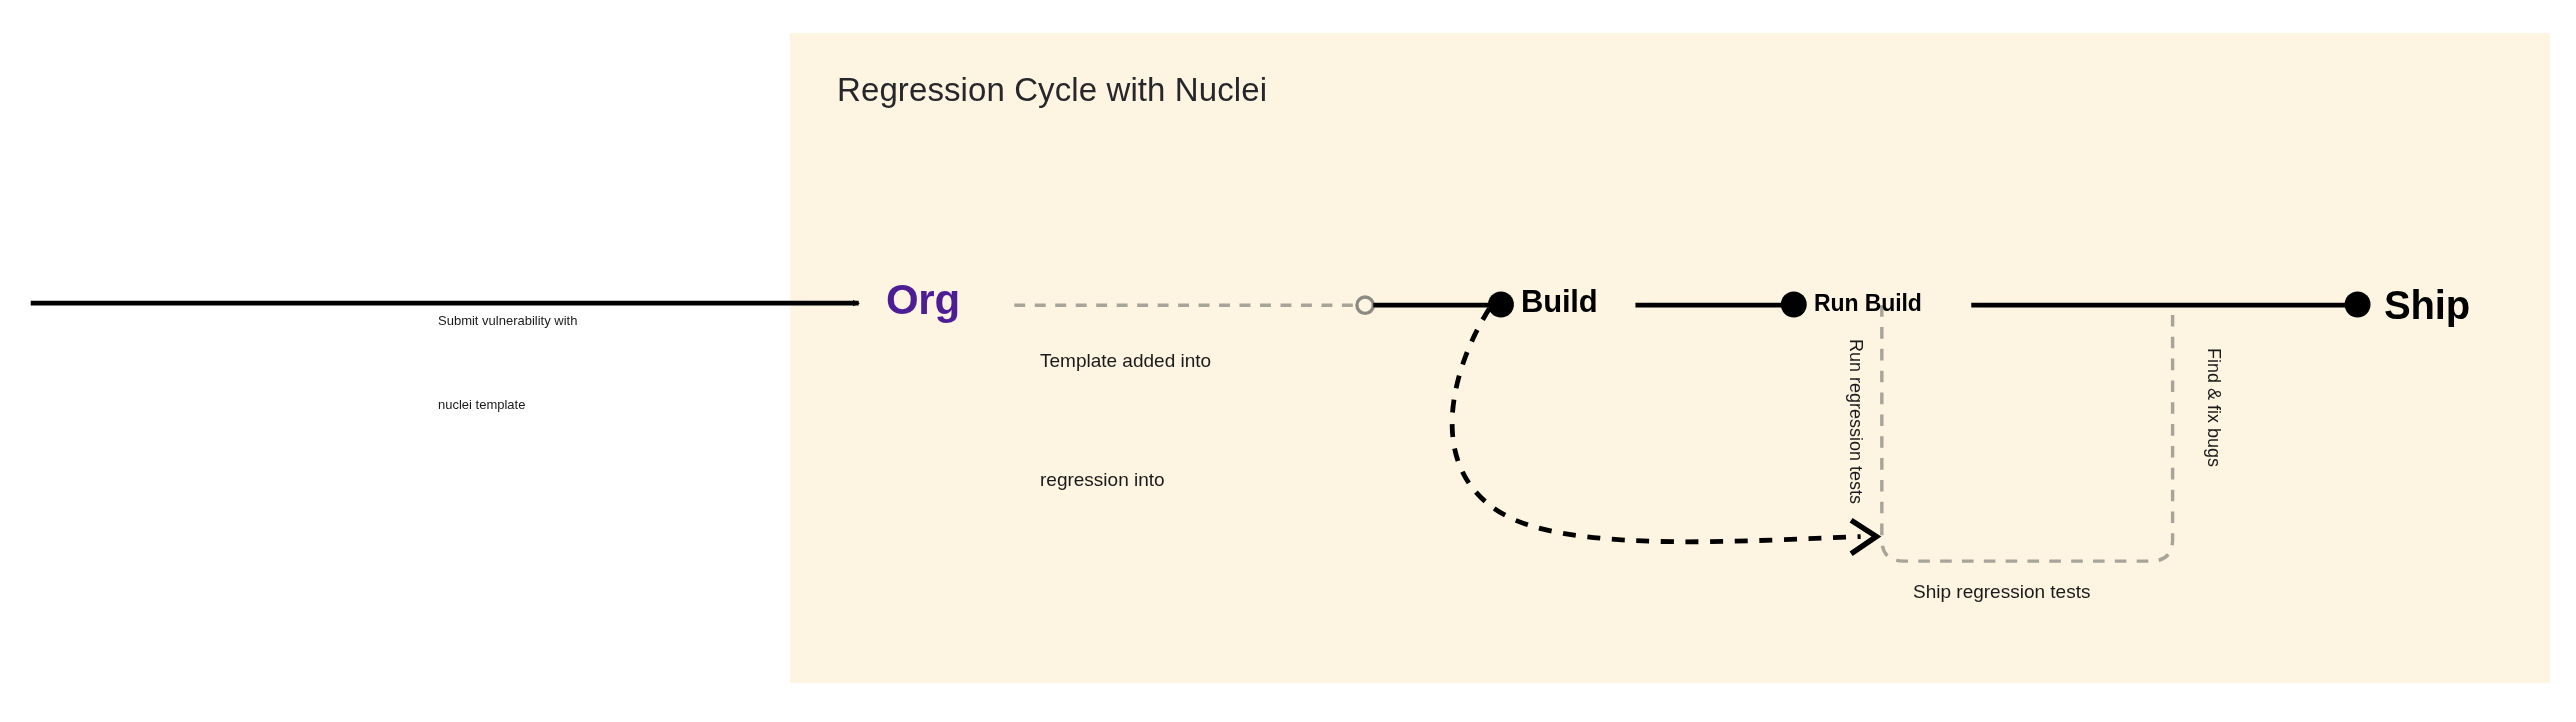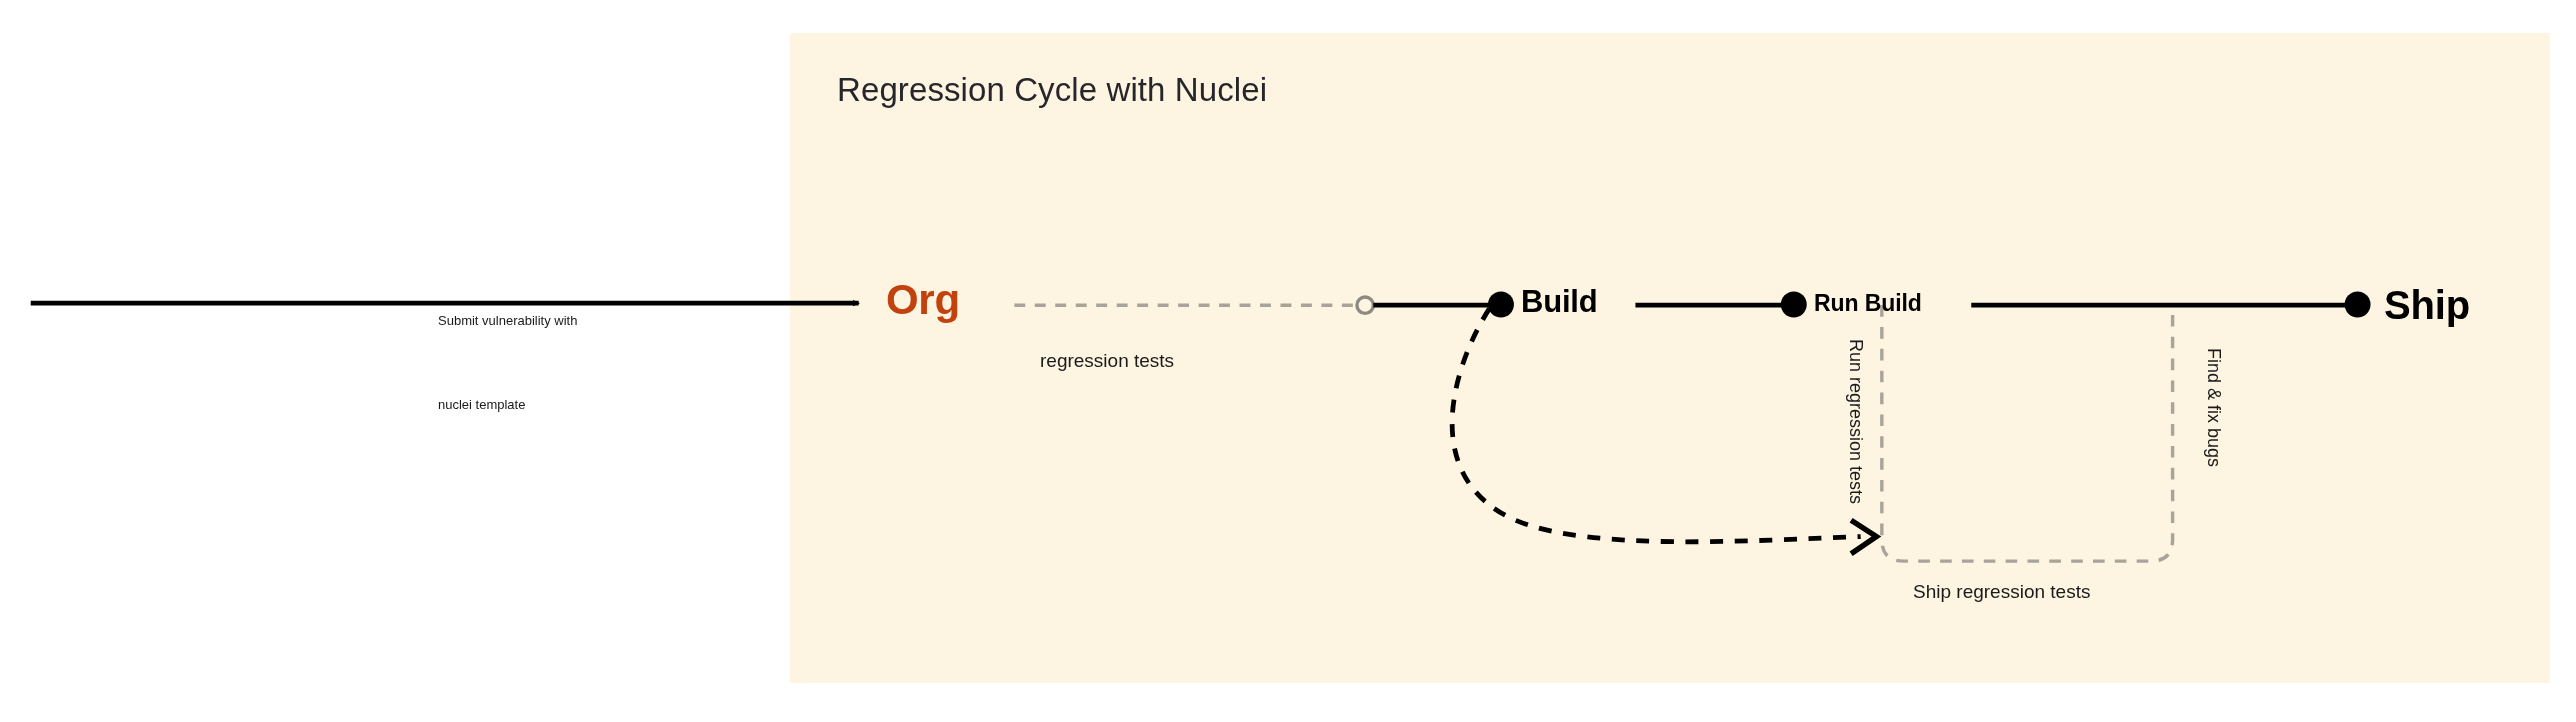--- a/index.html
+++ b/index.html
@@ -62,21 +62,21 @@
     font-weight: 400;
     color: #27272b;
     letter-spacing: 0.1px;
     margin-left: 8px;
   }
   .node-org {
     left: 886px;
     top: 272px;
     font-size: 42px;
     font-weight: 700;
-    color: #c2410c;
+    color: #4c1d95;
     letter-spacing: -0.3px;
   }
   .node-build {
     left: 1521px;
     top: 281px;
     font-size: 31px;
     font-weight: 700;
     color: #000000;
     letter-spacing: -0.2px;
   }
@@ -174,21 +174,22 @@
   <div class="txt edge-label-left">
     <div>Submit vulnerability with</div>
     <div>nuclei template</div>
   </div>
 
   <div class="txt panel-title">Regression Cycle with Nuclei</div>
 
   <div class="txt node-org">Org</div>
 
   <div class="txt edge-label-template">
-    <div>regression tests</div>
+    <div>Template added into</div>
+    <div>regression into</div>
   </div>
 
   <div class="txt node-build">Build</div>
   <div class="txt node-runtests">Run Build</div>
   <div class="txt node-ship">Ship</div>
 
   <div class="txt rot-label label-run-regression">Run regression tests</div>
 
   <div class="txt rot-label label-find-fix">Find &amp; fix bugs</div>
 

